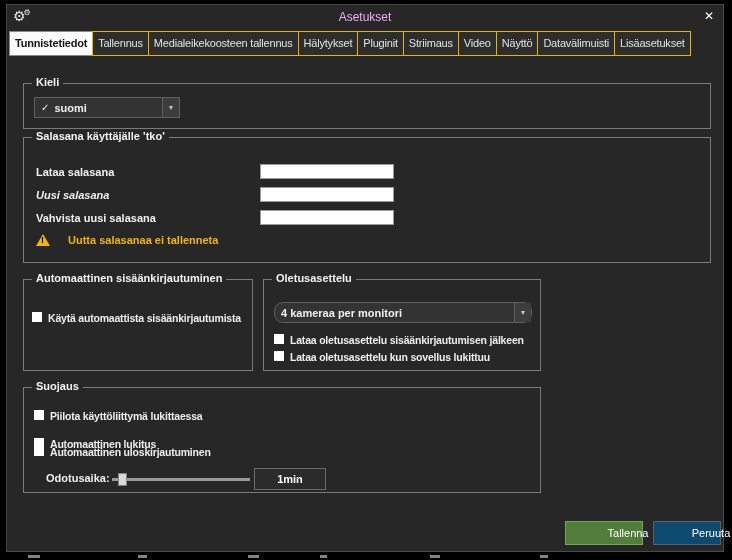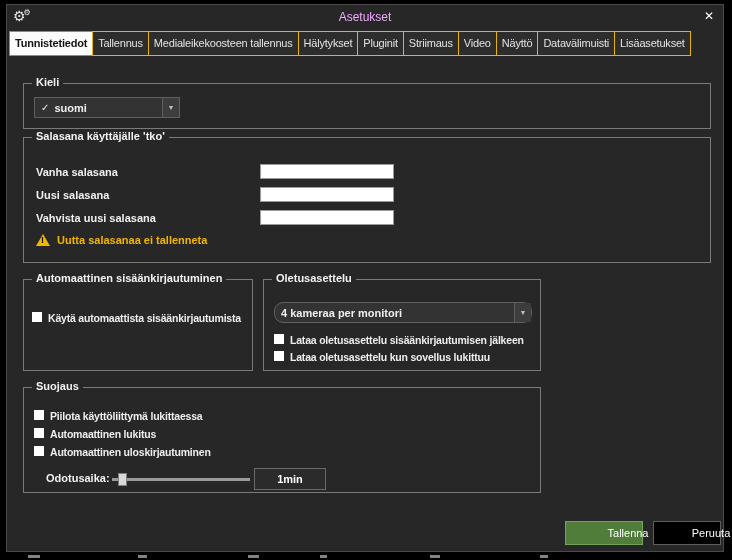--- a/index.html
+++ b/index.html
@@ -51,64 +51,64 @@
   .combo-arrow { width:17px; border-left:1px solid #5f5f5f; background:#3d3d3d;
                  color:#c0c0c0; font-size:7px; display:flex; align-items:center;
                  justify-content:center; }
   #combo-lang { left:10px; top:13px; width:146px; height:21px; }
   #combo-layout { left:10px; top:22px; width:258px; height:21px;border-radius:9px; }
   .check-mark { font-size:10px; }
 
   
   .pw-label { position:absolute; left:12px; font-size:11px; font-weight:bold;
               color:#f0f0f0; }
-  #pw-l1 { top:28px; } #pw-l2 { top:51px; } #pw-l3 { top:74px; }
+  #pw-l1 { top:28px; } #pw-l2 { top:51px;font-style:italic; } #pw-l3 { top:74px; }
   .txt { position:absolute; left:236px; width:134px; height:15px; background:#fff;
          border:1px solid #9a9a9a; padding:0 3px; font-size:11px; }
   #pw-i1 { top:26px; } #pw-i2 { top:49px; } #pw-i3 { top:72px; }
   .warning-row { position:absolute; left:12px; top:96px; display:flex;
-                 align-items:center; gap:7px; }
+                 align-items:center; gap:18px; }
   .warn-tri { position:relative; width:0; height:0;
               border-left:7px solid transparent; border-right:7px solid transparent;
               border-bottom:12px solid #f2b600; }
   .warn-tri::after { content:"!"; position:absolute; left:-2px; top:1px;
                      font-size:9px; font-weight:bold; color:#000; }
   .warning-text { color:#f2b600; font-weight:bold; font-size:11px; }
 
   
   .cb { position:absolute; display:flex; align-items:flex-start; gap:6px;
         font-size:10.5px; font-weight:bold; letter-spacing:-0.2px; color:#ededed;
         white-space:nowrap; cursor:pointer; }
   .box { width:10px; height:10px; background:#fff; border:1px solid #fff;
          flex:0 0 auto; }
   #cb-autologin { left:8px; top:32px; }
   #cb-layout1 { left:10px; top:54px; }
   #cb-layout2 { left:10px; top:71px; }
   #cb-prot1 { left:10px; top:22px; }
-  #cb-prot2 { left:10px; top:40px; }
+  #cb-prot2 { left:10px; top:50px; }
   #cb-prot3 { left:10px; top:58px; }
 
   
   .wait-label { position:absolute; left:22px; top:84px; font-size:11px;
                 font-weight:bold; color:#f0f0f0; }
   .slider-track { position:absolute; left:88px; top:90px; width:138px; height:3px;
                   background:#9a9a9a; cursor:pointer; }
   .slider-thumb { position:absolute; left:6px; top:-5px; width:9px; height:13px;
                   background:#d9d9d9; border:1px solid #808080; cursor:grab; }
   .wait-value { position:absolute; left:230px; top:80px; width:72px; height:22px;
                 background:#2b2b2b; border:1px solid #6a6a6a; color:#fff;
                 font-size:11px; font-weight:bold; display:flex; align-items:center;
                 justify-content:center; }
 
   
   .btn { position:absolute; top:516px; height:24px; font-size:11px; color:#fff;
          display:flex; align-items:center; justify-content:center;
          border:1px solid #5e5e5e; cursor:pointer;padding-left:48px; }
   #btn-save { left:558px; width:78px; background:#507e3a; border-color:#74a457; }
-  #btn-cancel { left:646px; width:68px; background:#000000; }
+  #btn-cancel { left:646px; width:68px; background:#0c4a6e; }
 
   
   .speck { position:absolute; top:555px; height:3px; background:#c9c9c9;
            opacity:.65; }
   #sp1 { left:28px;  width:12px; } #sp2 { left:138px; width:9px; }
   #sp3 { left:248px; width:11px; } #sp4 { left:320px; width:7px; }
   #sp5 { left:430px; width:10px; } #sp6 { left:540px; width:8px; }
 </style>
 </head>
 <body>
@@ -144,21 +144,21 @@
         <span class="combo-text">
           <span class="check-mark">✓</span>
           <span>suomi</span>
         </span>
         <span class="combo-arrow">▼</span>
       </div>
     </div>
 
     <div class="group" id="g-password">
       <span class="legend">Salasana käyttäjälle 'tko'</span>
-      <span class="pw-label" id="pw-l1">Vanha salasana</span>
+      <span class="pw-label" id="pw-l1">Lataa salasana</span>
       <input class="txt" id="pw-i1" type="password" style="">
       <span class="pw-label" id="pw-l2">Uusi salasana</span>
       <input class="txt" id="pw-i2" type="password" style="">
       <span class="pw-label" id="pw-l3">Vahvista uusi salasana</span>
       <input class="txt" id="pw-i3" type="password" style="">
       <div class="warning-row">
         <span class="warn-tri"></span>
         <span class="warning-text">Uutta salasanaa ei tallenneta</span>
       </div>
     </div>

